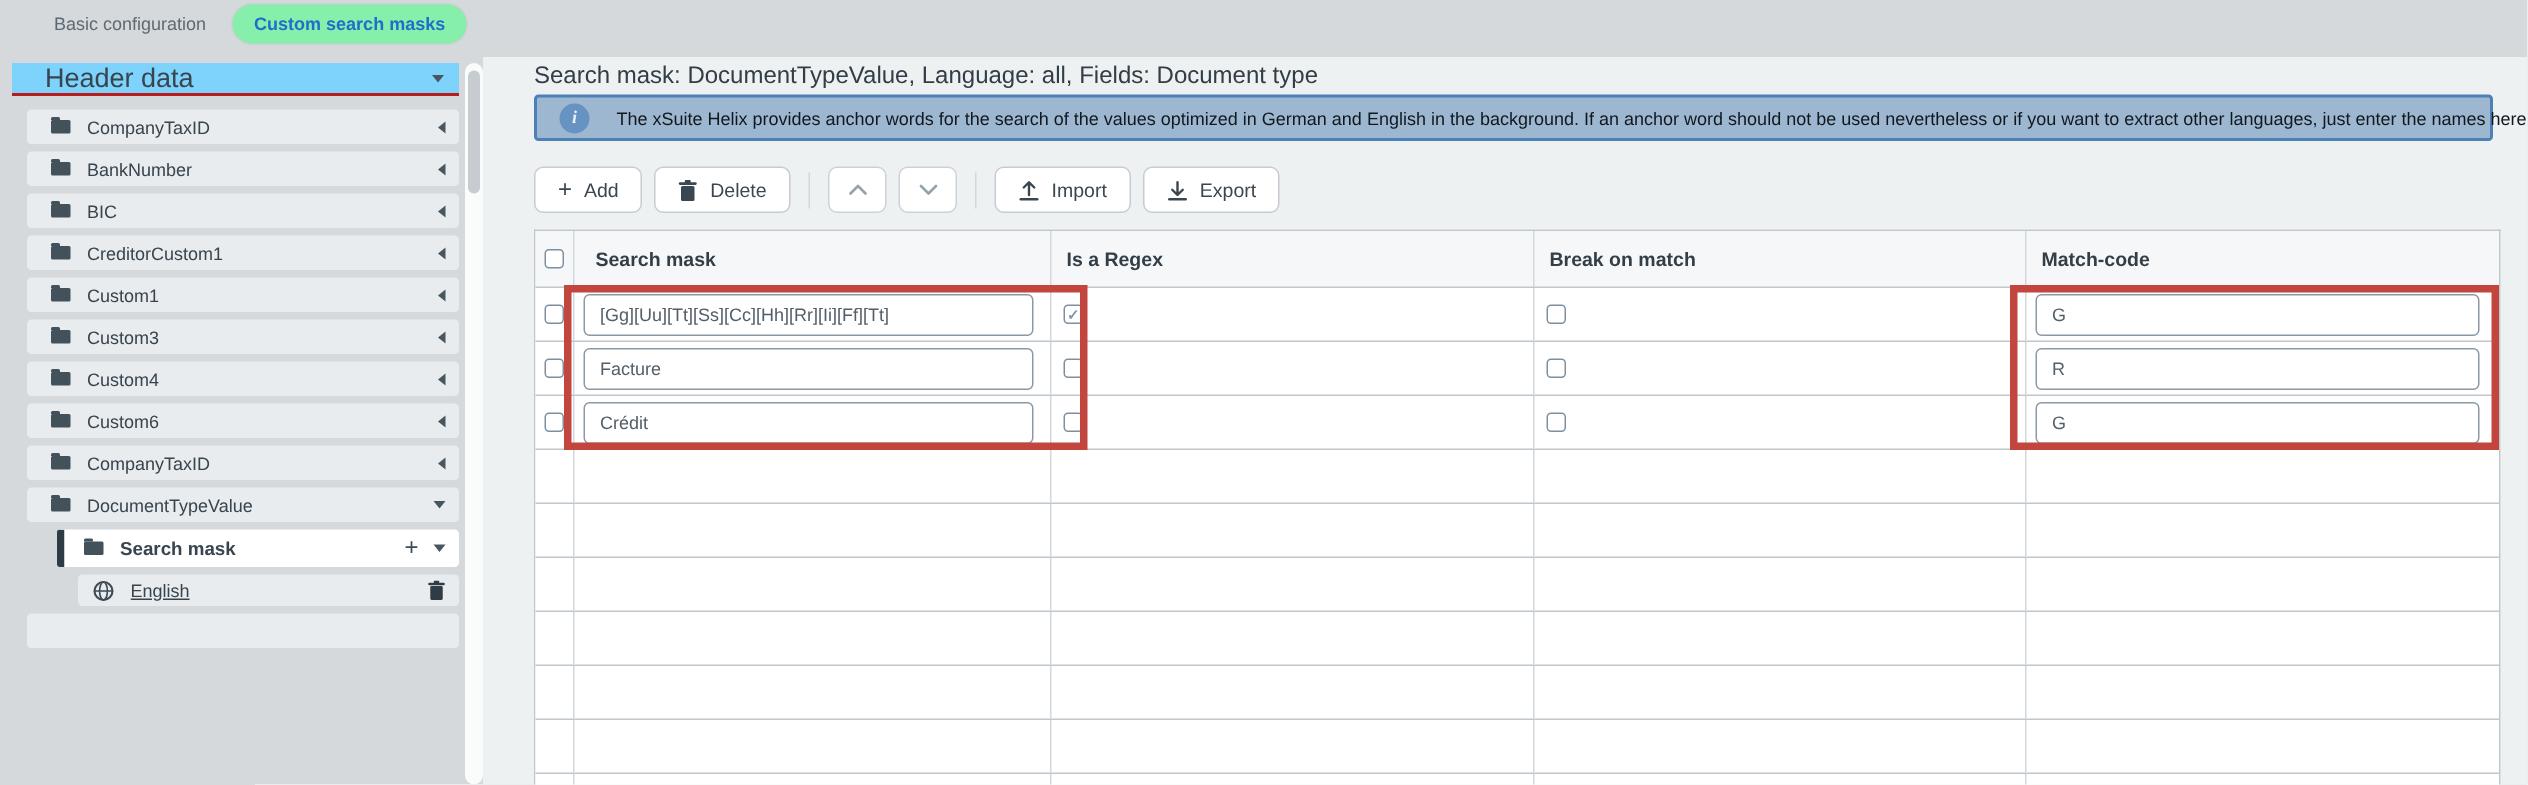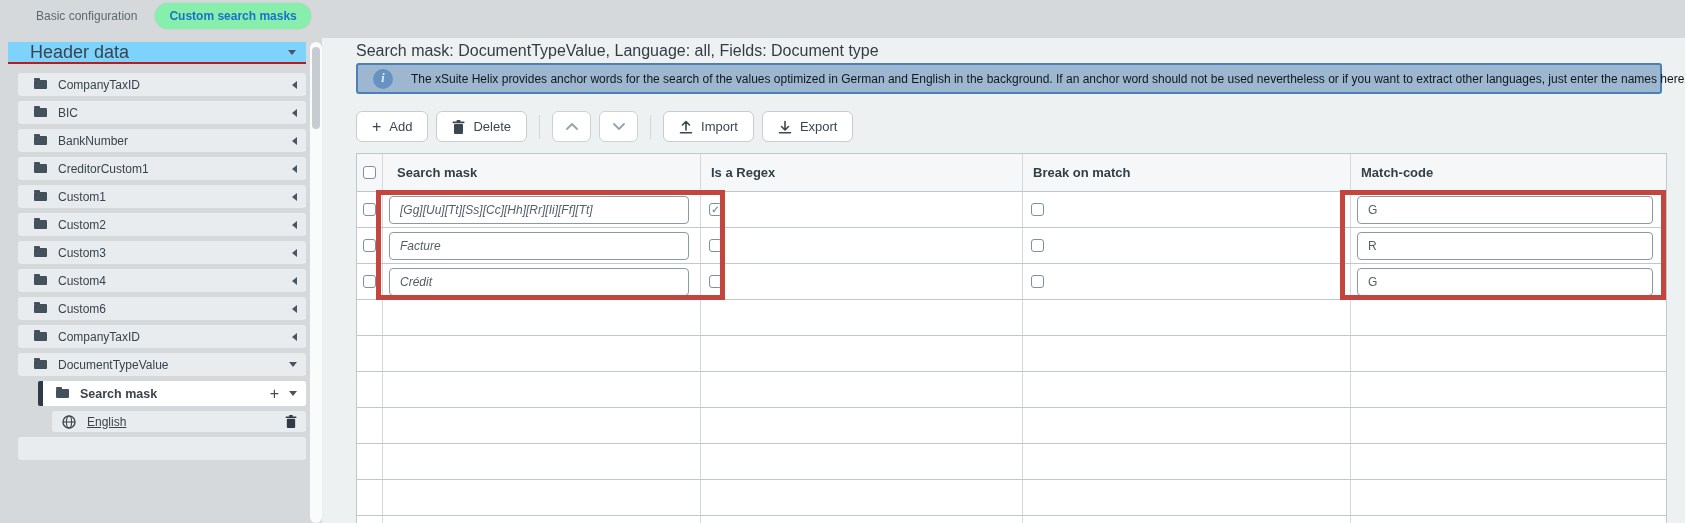--- a/index.html
+++ b/index.html
@@ -69,21 +69,21 @@
   .t-cell:last-child { border-right:none; }
   .t-cell.center { justify-content:center; }
   .head .t-cell { font-size:13px; font-weight:bold; color:#333e46; padding-left:10px; }
   .head .t-cell.first { padding-left:14px; }
   .cb { width:13px; height:13px; border:1.5px solid #7e90a0; border-radius:3px; background:#ffffff;
         display:flex; align-items:center; justify-content:center; font-size:10px; color:#8496a5; flex:none; cursor:pointer; }
   .cb.checked::after { content:"\2713"; font-weight:bold; }
   .cell-pad { padding-left:8px; }
   .txt-input { height:28px; border:1px solid #8a99a6; border-radius:4px; background:#ffffff;
                font-family:"Liberation Sans", sans-serif; font-size:12px; color:#525e68; padding:0 10px; outline:none; }
-  .in-search { width:300px; margin-left:6px;font-style:italic; }
+  .in-search { width:300px; margin-left:6px; }
   .in-match  { width:296px; margin-left:6px; }
 
   
   .red-rect { position:absolute; border:5px solid #c2463e; pointer-events:none; }
   .red-rect.r1 { left:376px; top:190px; width:349px; height:110px; }
   .red-rect.r2 { left:1340px; top:190px; width:326px; height:110px; }
 </style>
 </head>
 <body>
 
@@ -99,41 +99,36 @@
     <span class="tri-down"></span>
   </div>
   <div class="side-items">
       <div class="side-item">
         <span class="folder"></span>
         <span class="side-label">CompanyTaxID</span>
         <span class="tri-left"></span>
       </div>
       <div class="side-item">
         <span class="folder"></span>
+        <span class="side-label">BankNumber</span>
+        <span class="tri-left"></span>
+      </div>
+      <div class="side-item">
+        <span class="folder"></span>
         <span class="side-label">BIC</span>
         <span class="tri-left"></span>
       </div>
       <div class="side-item">
         <span class="folder"></span>
-        <span class="side-label">BankNumber</span>
-        <span class="tri-left"></span>
-      </div>
-      <div class="side-item">
-        <span class="folder"></span>
         <span class="side-label">CreditorCustom1</span>
         <span class="tri-left"></span>
       </div>
       <div class="side-item">
         <span class="folder"></span>
         <span class="side-label">Custom1</span>
-        <span class="tri-left"></span>
-      </div>
-      <div class="side-item">
-        <span class="folder"></span>
-        <span class="side-label">Custom2</span>
         <span class="tri-left"></span>
       </div>
       <div class="side-item">
         <span class="folder"></span>
         <span class="side-label">Custom3</span>
         <span class="tri-left"></span>
       </div>
       <div class="side-item">
         <span class="folder"></span>
         <span class="side-label">Custom4</span>

